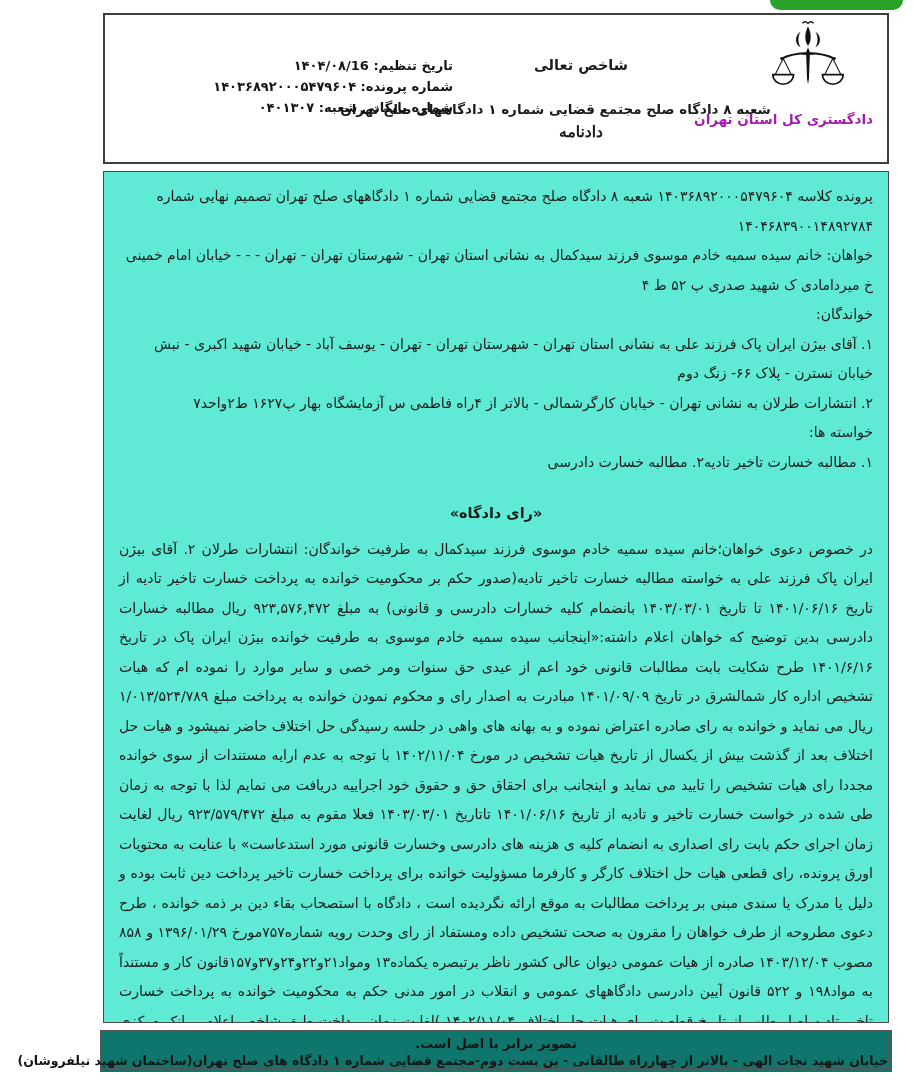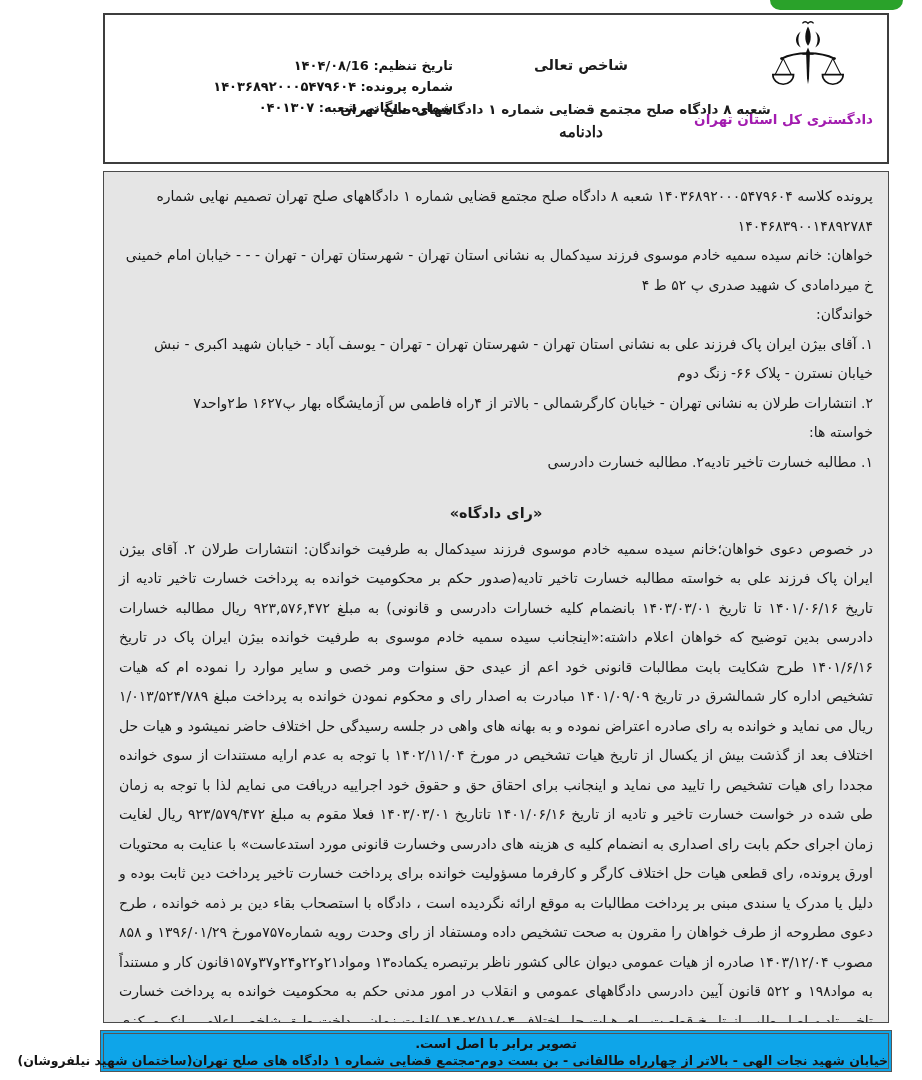--- a/index.html
+++ b/index.html
@@ -50,41 +50,41 @@
     color: #151515;
   }
   .meta-row { white-space: nowrap; }
   .meta-row .v { letter-spacing: 0.5px; }
 
   
   .main-box {
     position: absolute; left: 103px; top: 171px;
     width: 786px; height: 852px;
     border: 1.7px solid #4a4a4a;
-    background: #e5e5e5;
+    background: #5eead4;
     padding: 10px 15px 6px 15px;
     direction: rtl;
     font-size: 14px; line-height: 29.5px;
     color: #1a1a1a;
     overflow: hidden;
   }
   .main-box p { text-align: right; }
   .main-box p.just { text-align: justify; }
   .verdict-title {
     text-align: center !important; font-weight: bold;
     margin-top: 22px; margin-bottom: 6px; font-size: 14.5px;
   }
 
   
   .footer-outer {
     position: absolute; left: 100px; top: 1030px;
     width: 792px; height: 42px;
     border: 1.4px solid #555;
     padding: 2px;
-    background: #0ea5e9;
+    background: #0f766e;
   }
   .footer-inner {
     width: 100%; height: 100%;
     border: 1.2px solid #555;
     text-align: center;
     font-weight: bold; color: #141414;
     padding-top: 1px;
   }
   .footer-line1 { font-size: 13px; line-height: 17px; }
   .footer-line2 { font-size: 12.5px; line-height: 17px; white-space: nowrap; }

